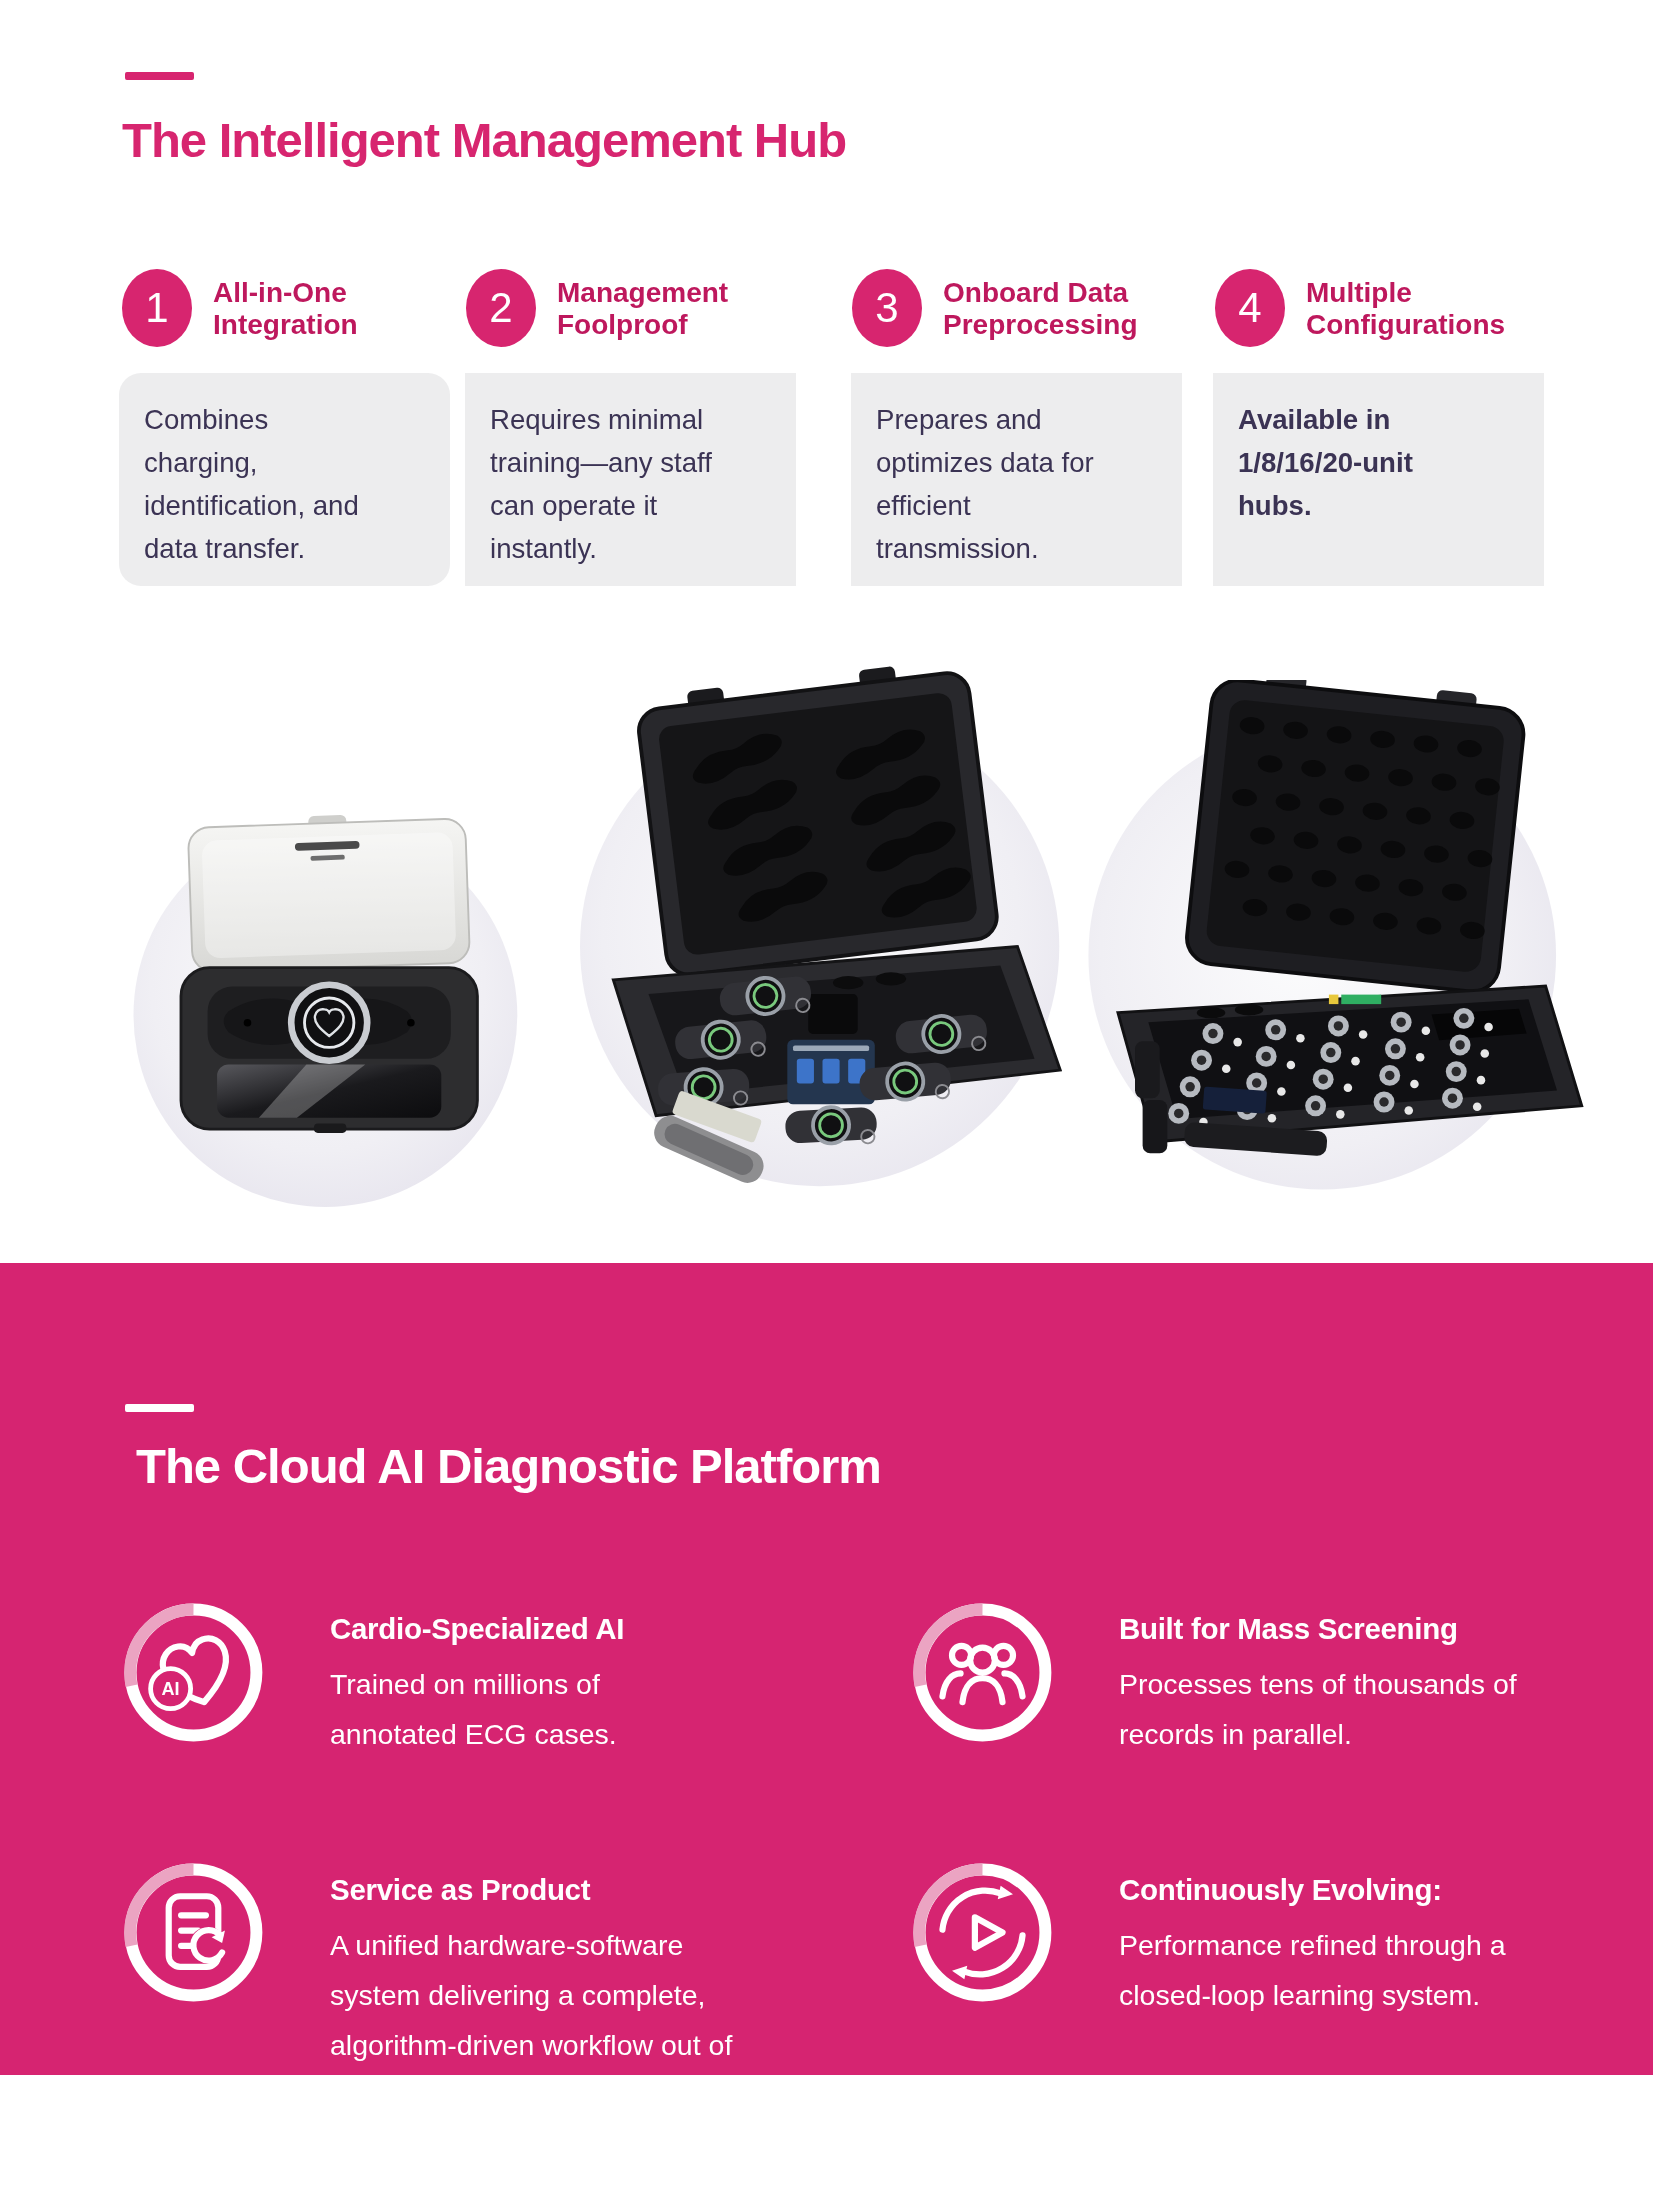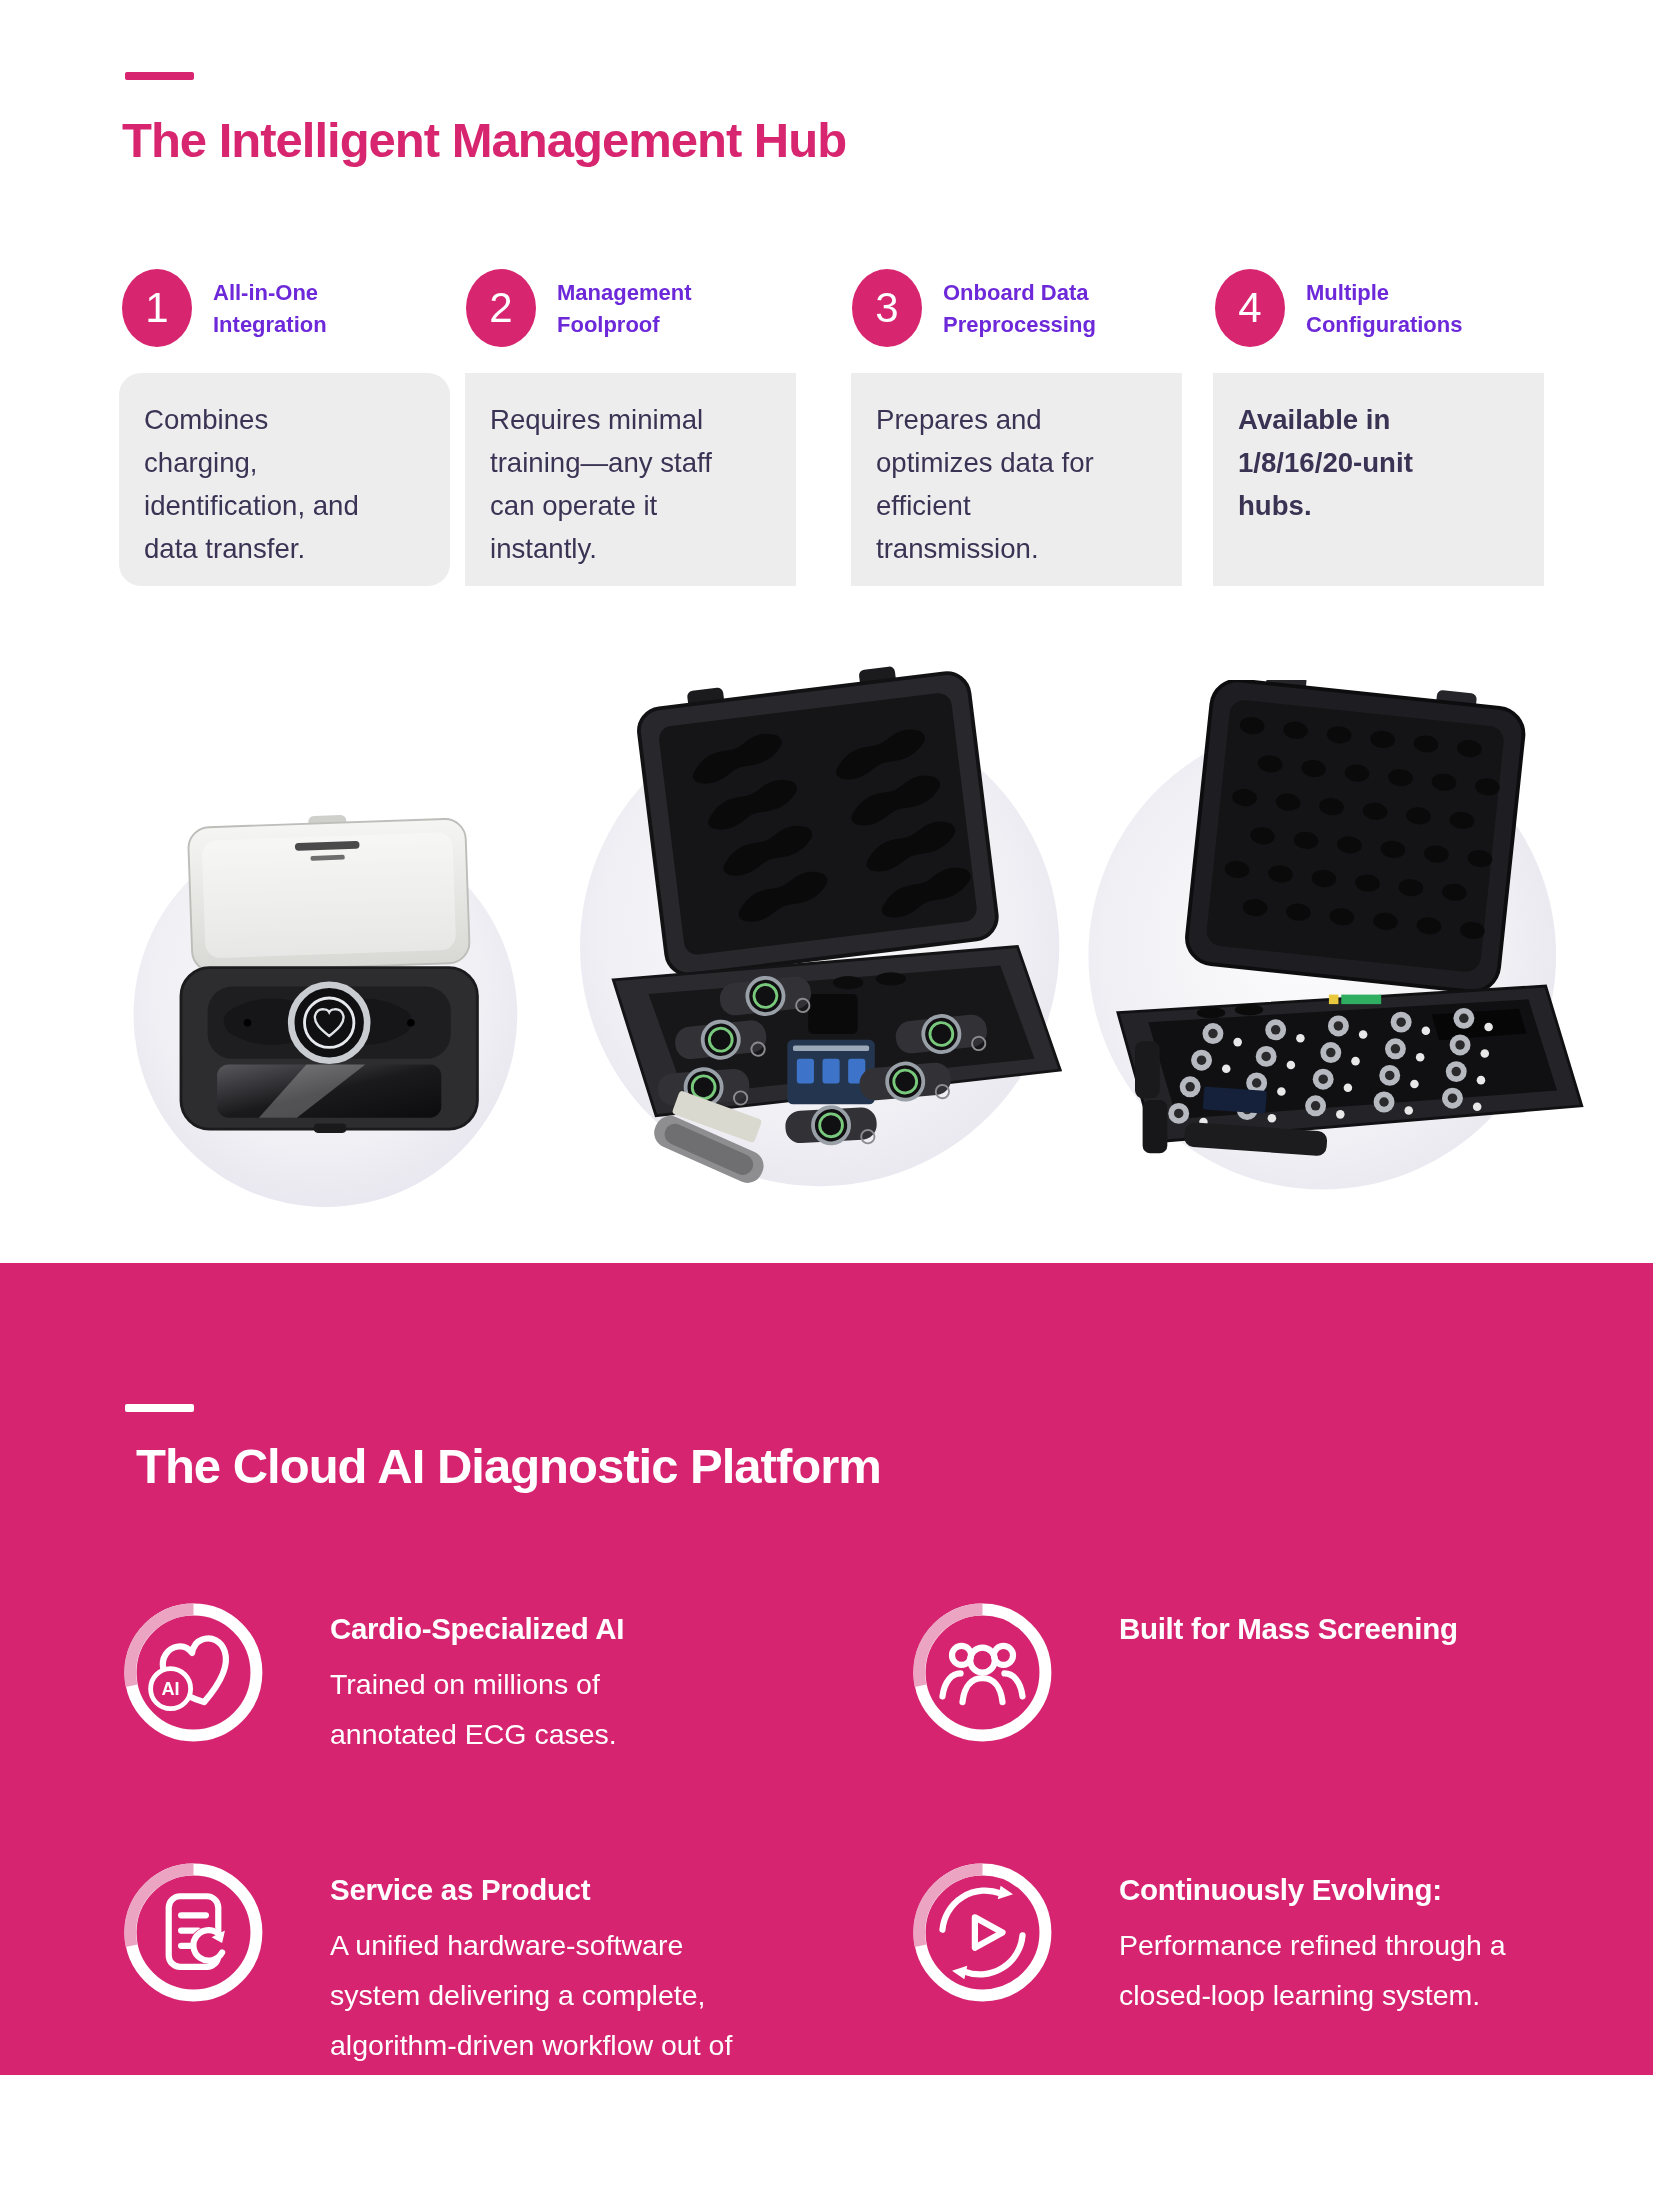--- a/index.html
+++ b/index.html
@@ -9,21 +9,21 @@
   .dash{position:absolute;width:69px;height:7.6px;border-radius:1.9px;}
   .dash--pink{background:#D7256F;left:125px;top:72px;}
   .dash--white{background:#ffffff;left:125px;top:1404px;}
   h1,h2{position:absolute;margin:0;font-weight:bold;font-size:49px;letter-spacing:-1px;}
   h1{left:122px;top:112px;color:#D7256F;}
   h2{left:136px;top:1438px;color:#ffffff;}
   
   .hub-feat{position:absolute;top:269px;display:flex;align-items:flex-start;}
   .num{width:70px;height:78px;border-radius:50%;background:#D7256F;color:#fff;
        font-size:42px;display:flex;align-items:center;justify-content:center;flex:0 0 auto;}
-  .ftitle{color:#6d28d9;font-weight:bold;font-size:22px;line-height:32px;margin:7.6px 0 0 21px;}
+  .ftitle{color:#be185d;font-weight:bold;font-size:28px;line-height:32px;margin:7.6px 0 0 21px;}
   
   .gbox{position:absolute;top:373px;width:331px;height:213px;background:#EDEDEE;box-sizing:border-box;}
   .gbox p{margin:25px 0 0 25px;font-size:27.6px;line-height:43px;color:#3B3354;max-width:240px;}
   
   .product{position:absolute;}
   
   .cloud-bg{position:absolute;left:0;top:1263px;width:1653px;height:946px;background:#D62471;}
   .cfeat-icon{position:absolute;width:143px;height:143px;}
   .cfeat-text{position:absolute;color:#ffffff;}
   .cfeat-text h3{margin:0 0 13.3px 0;font-size:29.5px;font-weight:bold;letter-spacing:-0.3px;}
@@ -293,20 +293,21 @@
           <circle cx="97" cy="57" r="10"></circle>
           <circle cx="75" cy="62" r="13"></circle>
           <path d="M33 100 C35 84 43 76 52 76"></path>
           <path d="M117 100 C115 84 107 76 98 76"></path>
           <path d="M54 106 C56 88 65 81 75 81 C85 81 94 88 96 106"></path>
         </g>
       </svg>
     </div>
     <div class="cfeat-text" style="left:1119px;top:1612px;">
       <h3>Built for Mass Screening</h3>
+      <p style="max-width:399px;">Processes tens of thousands of records in parallel.</p>
     </div>
 
     <div class="cfeat-icon" style="left:122px;top:1861px;">
       <svg width="143" height="143" viewBox="0 0 150 150">
         <circle cx="75" cy="75" r="66" fill="none" stroke="#FFFFFF" stroke-width="12.5"></circle>
         <path d="M75 9 A66 66 0 0 0 10 89" fill="none" stroke="#EBA4C2" stroke-width="12.5"></path>
         <g fill="none" stroke="#FFFFFF" stroke-width="6.5" stroke-linecap="round" stroke-linejoin="round">
           <rect x="49" y="37" width="52" height="74" rx="12"></rect>
           <path d="M62 57 H88"></path>
           <path d="M62 73 H80"></path>

